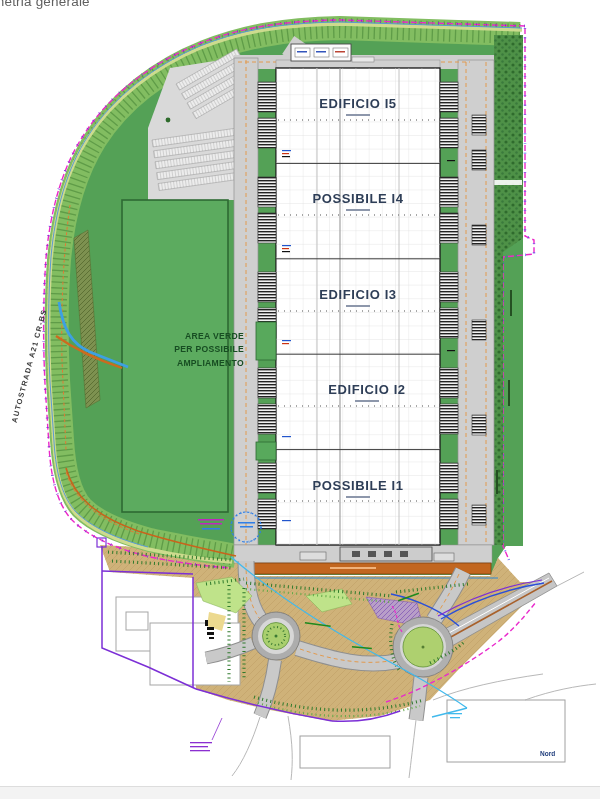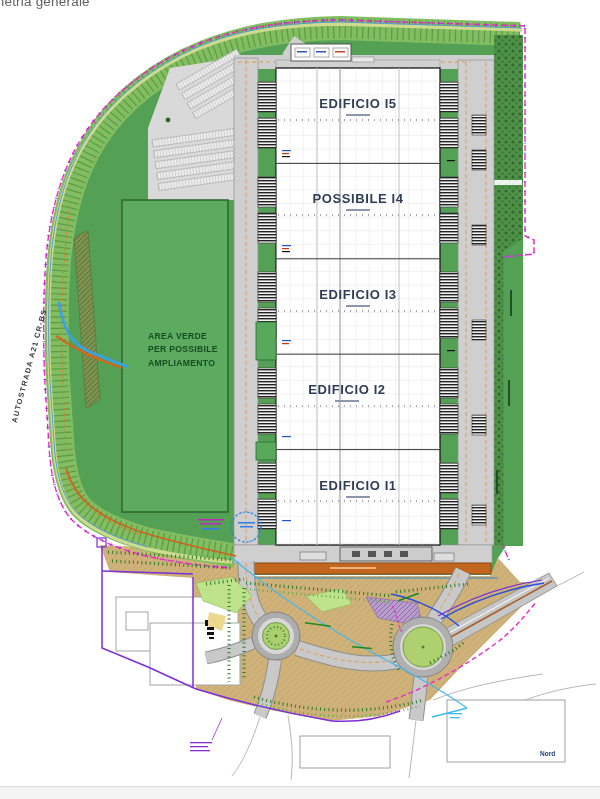--- a/index.html
+++ b/index.html
@@ -15,21 +15,21 @@
   }
   .bldg-label{
     width:130px;text-align:center;font-size:13px;font-weight:bold;
     color:#2e3e57;letter-spacing:.6px;
   }
   .bldg-label::after{
     content:"";display:block;width:24px;height:2px;margin:3px auto 0 auto;
     background:#8d97ab;
   }
   .area-verde-label{
-    left:136px;top:330px;width:106px;text-align:left;
+    left:126px;top:330px;width:106px;text-align:right;
     font-size:8.6px;font-weight:bold;color:#174d22;line-height:1.55;
     white-space:pre-line;letter-spacing:.3px;padding-left:12px;
   }
   .highway-label{
     left:14px;top:418px;width:175px;font-size:7.5px;font-weight:bold;
     color:#3c3c3c;letter-spacing:1.2px;transform-origin:0 50%;
     transform:rotate(-75deg);
   }
   .north-label{
     left:540px;top:750px;font-size:6.5px;font-weight:bold;color:#1f3d7c;
@@ -382,22 +382,22 @@
   </g>
 </svg>
 
   <div class="overlay doc-title">metria generale</div>
 
   <div class="overlay highway-label">AUTOSTRADA A21 CR-BS</div>
 
   <div class="overlay bldg-label" style="left:293px;top:96px">EDIFICIO I5</div>
   <div class="overlay bldg-label" style="left:293px;top:191px">POSSIBILE I4</div>
   <div class="overlay bldg-label" style="left:293px;top:287px">EDIFICIO I3</div>
-  <div class="overlay bldg-label" style="left:282px;top:382px">EDIFICIO I2</div>
-  <div class="overlay bldg-label" style="left:293px;top:478px">EDIFICIO I1</div>
+  <div class="overlay bldg-label" style="left:302px;top:382px">EDIFICIO I2</div>
+  <div class="overlay bldg-label" style="left:293px;top:478px">POSSIBILE I1</div>
 
   <div class="overlay area-verde-label">AREA VERDE
 PER POSSIBILE
 AMPLIAMENTO</div>
 
   <div class="overlay north-label">Nord</div>
 
   <div class="overlay footer-strip"></div>
 </div>
 

